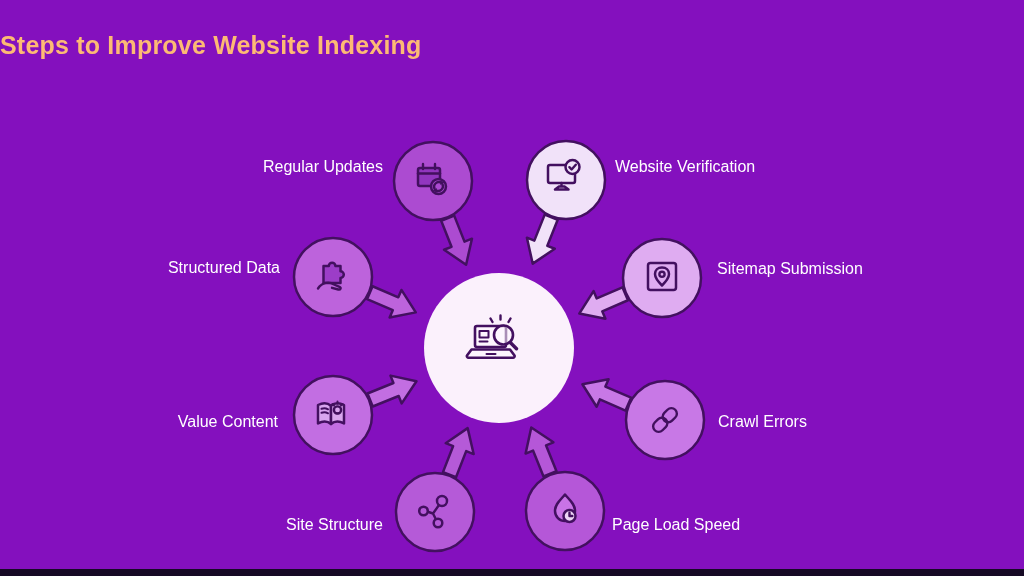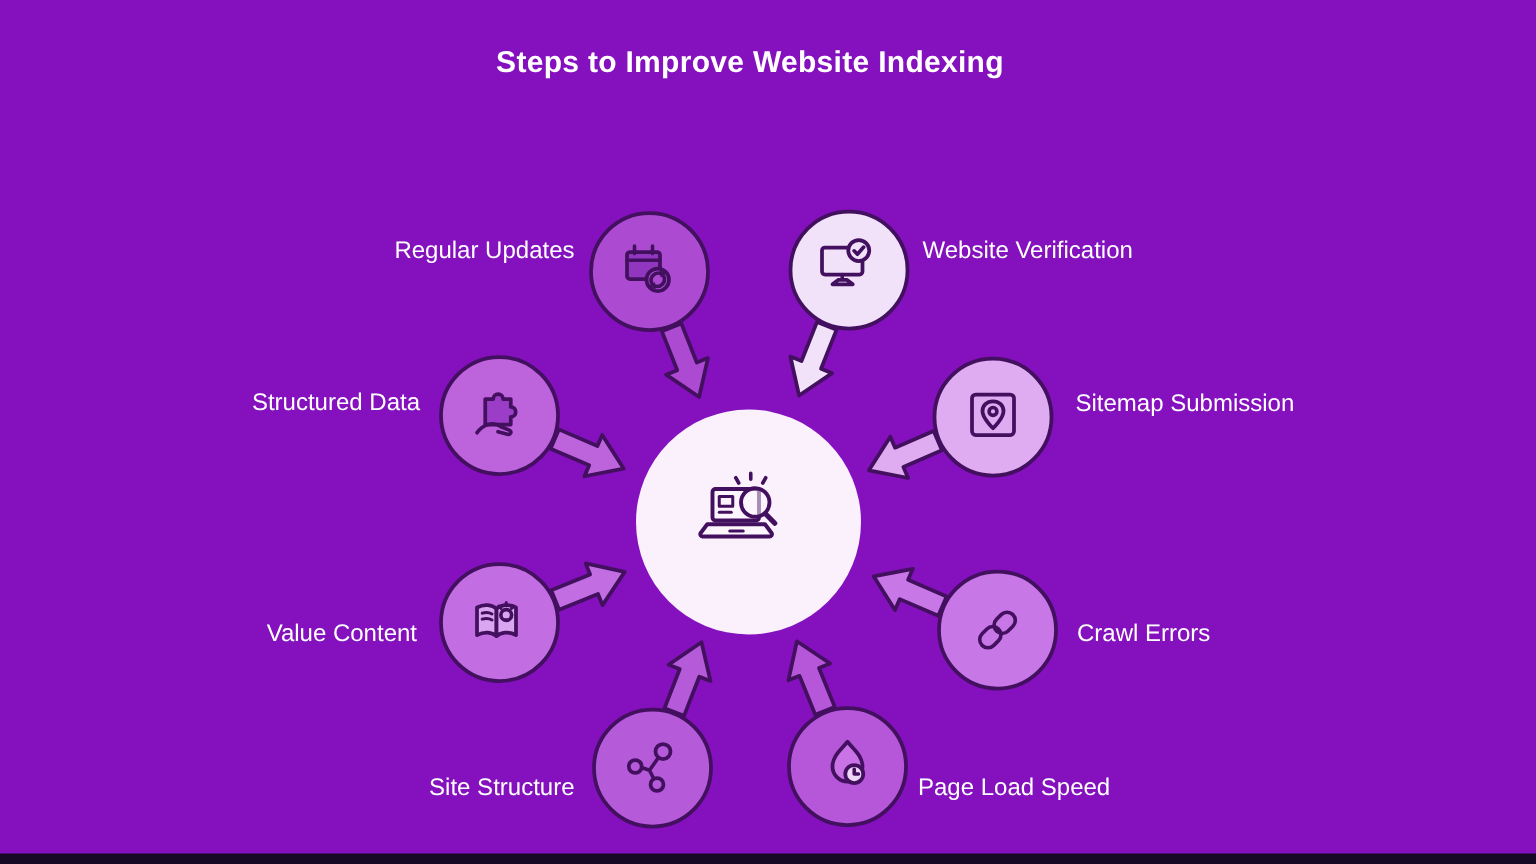--- a/index.html
+++ b/index.html
@@ -3,21 +3,21 @@
 <meta charset="utf-8">
 <style>
   html,body{margin:0;padding:0;}
   body{
     width:1024px;height:576px;overflow:hidden;position:relative;
     background:#8410BE;
     font-family:"Liberation Sans",sans-serif;
   }
   .title{
     position:absolute;top:31px;left:0;width:1000px;margin:0;
-    text-align:center;color:#ffffff;font-size:20px;font-weight:bold;
+    text-align:left;color:#fdba74;font-size:25px;font-weight:bold;
     letter-spacing:.2px;
   }
   svg{position:absolute;top:0;left:0;}
   .ol{stroke:#431060;stroke-width:2.5;stroke-linejoin:round;}
   .olc{stroke:#431060;stroke-width:2.6;stroke-linejoin:round;}
   .ic{stroke:#42105E;stroke-width:2.4;fill:none;stroke-linecap:round;stroke-linejoin:round;}
   .ic2{stroke:#42105E;stroke-width:2;fill:none;stroke-linecap:round;stroke-linejoin:round;}
   text.lbl{fill:#FFFFFF;font-size:16px;font-family:"Liberation Sans",sans-serif;}
   .footerbar{position:absolute;left:0;bottom:0;width:1024px;height:7px;background:#160925;}
 </style>

